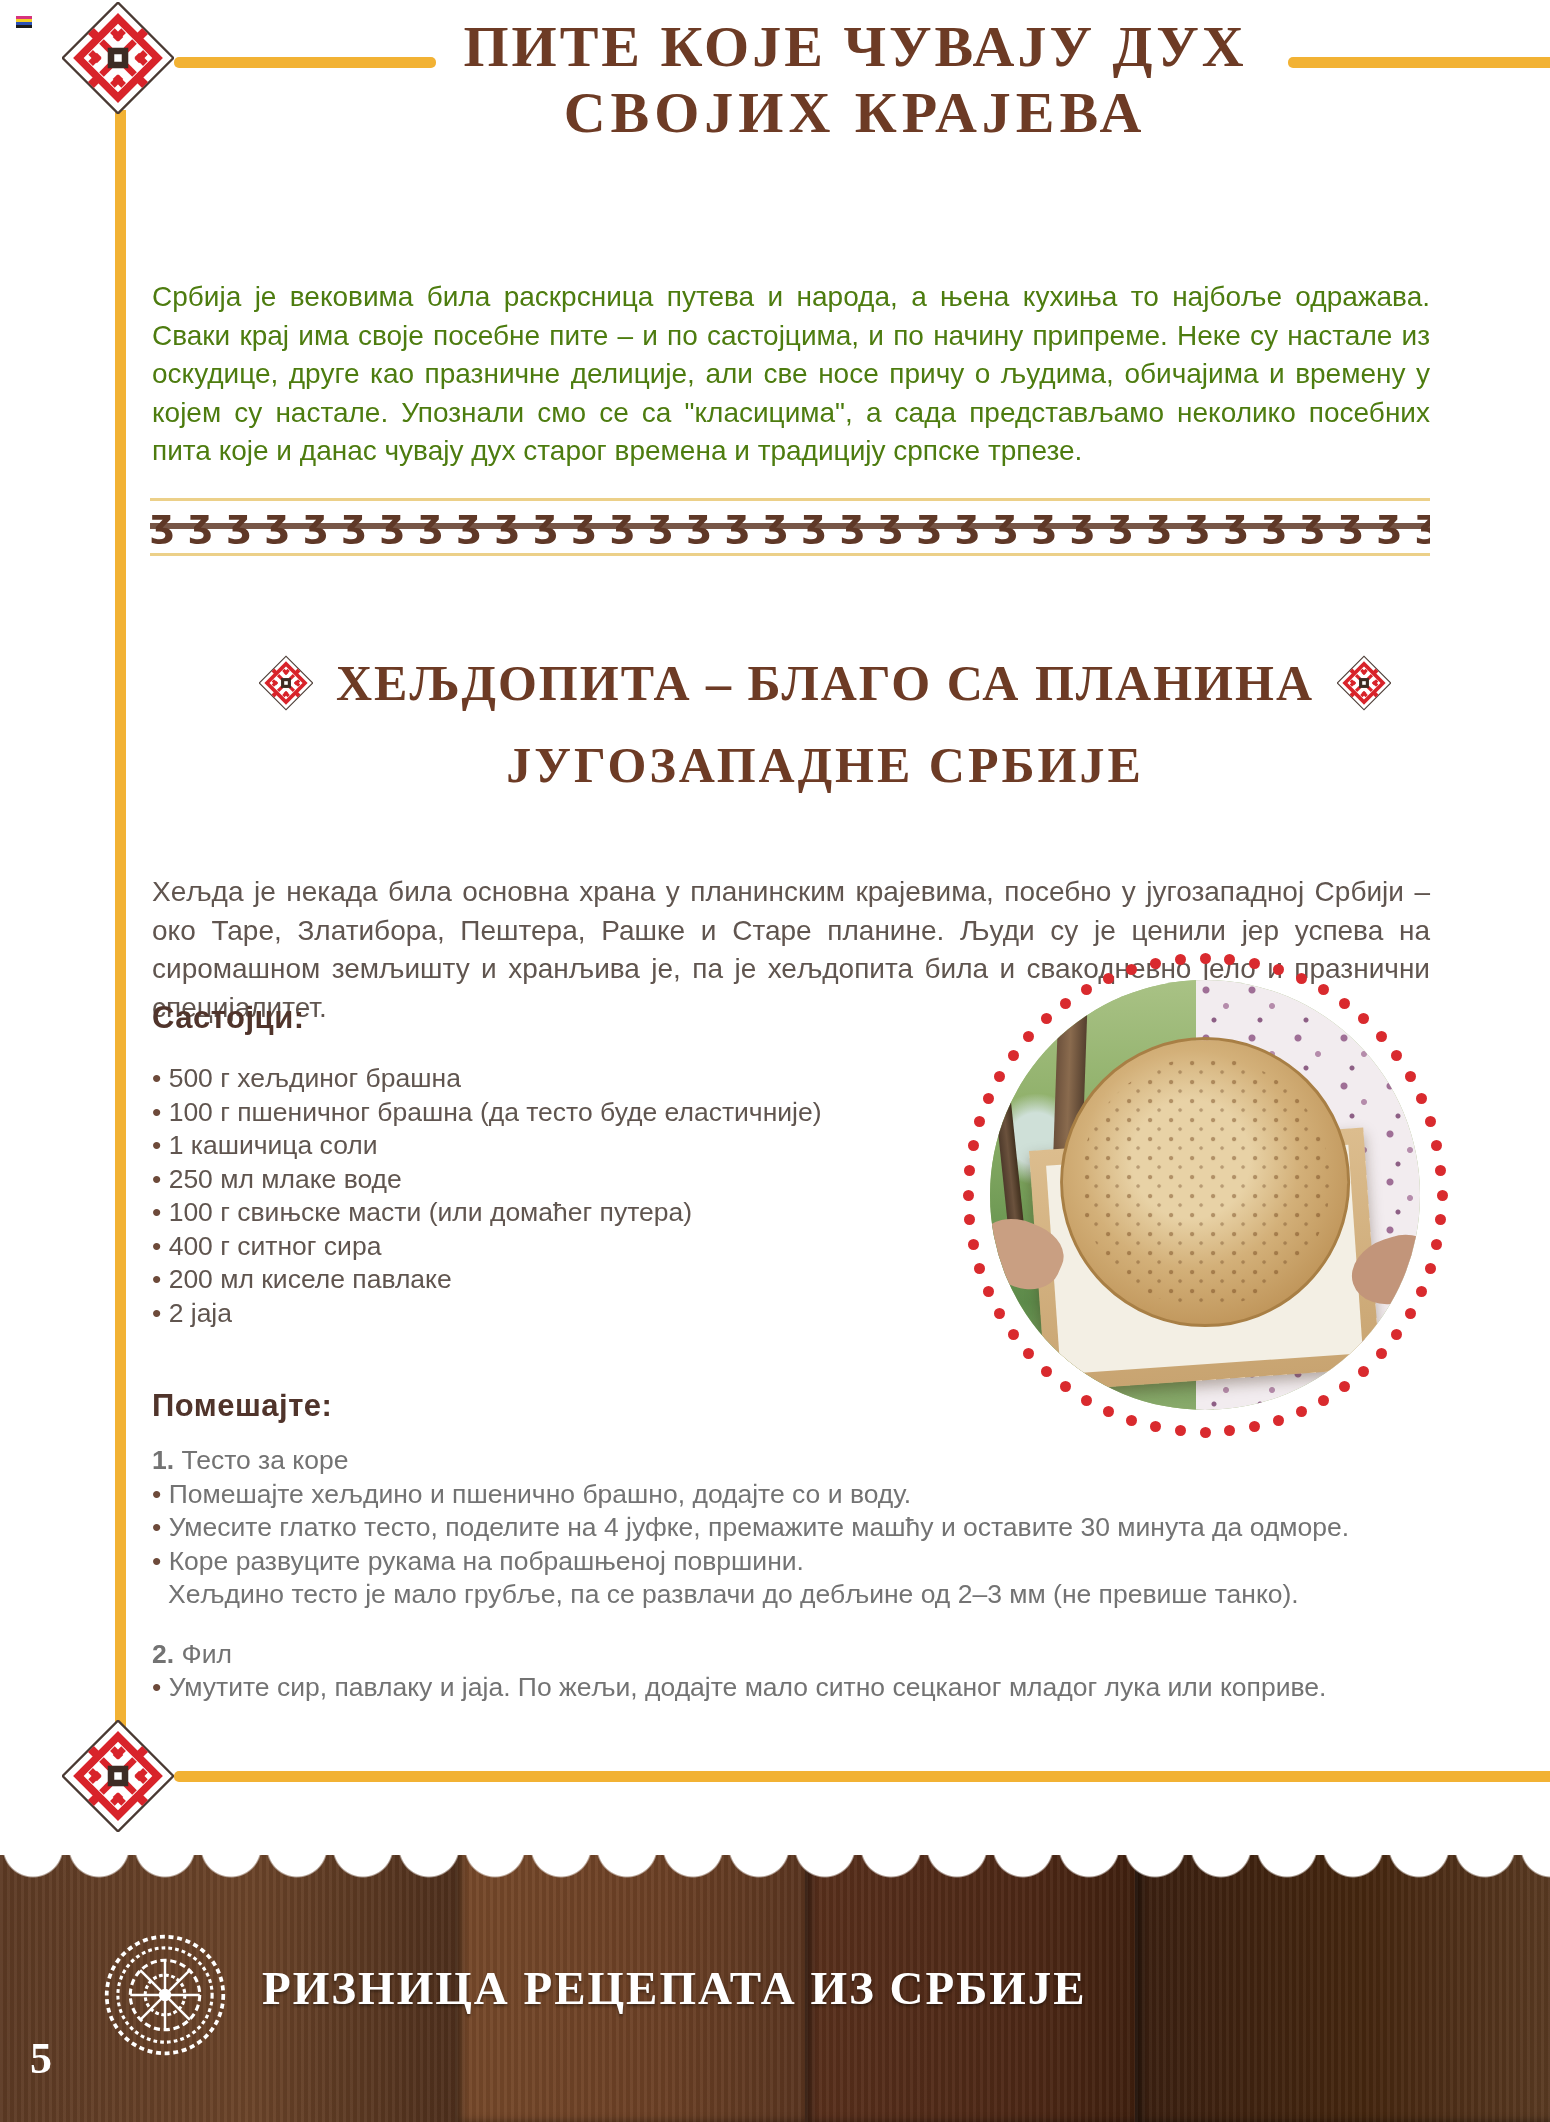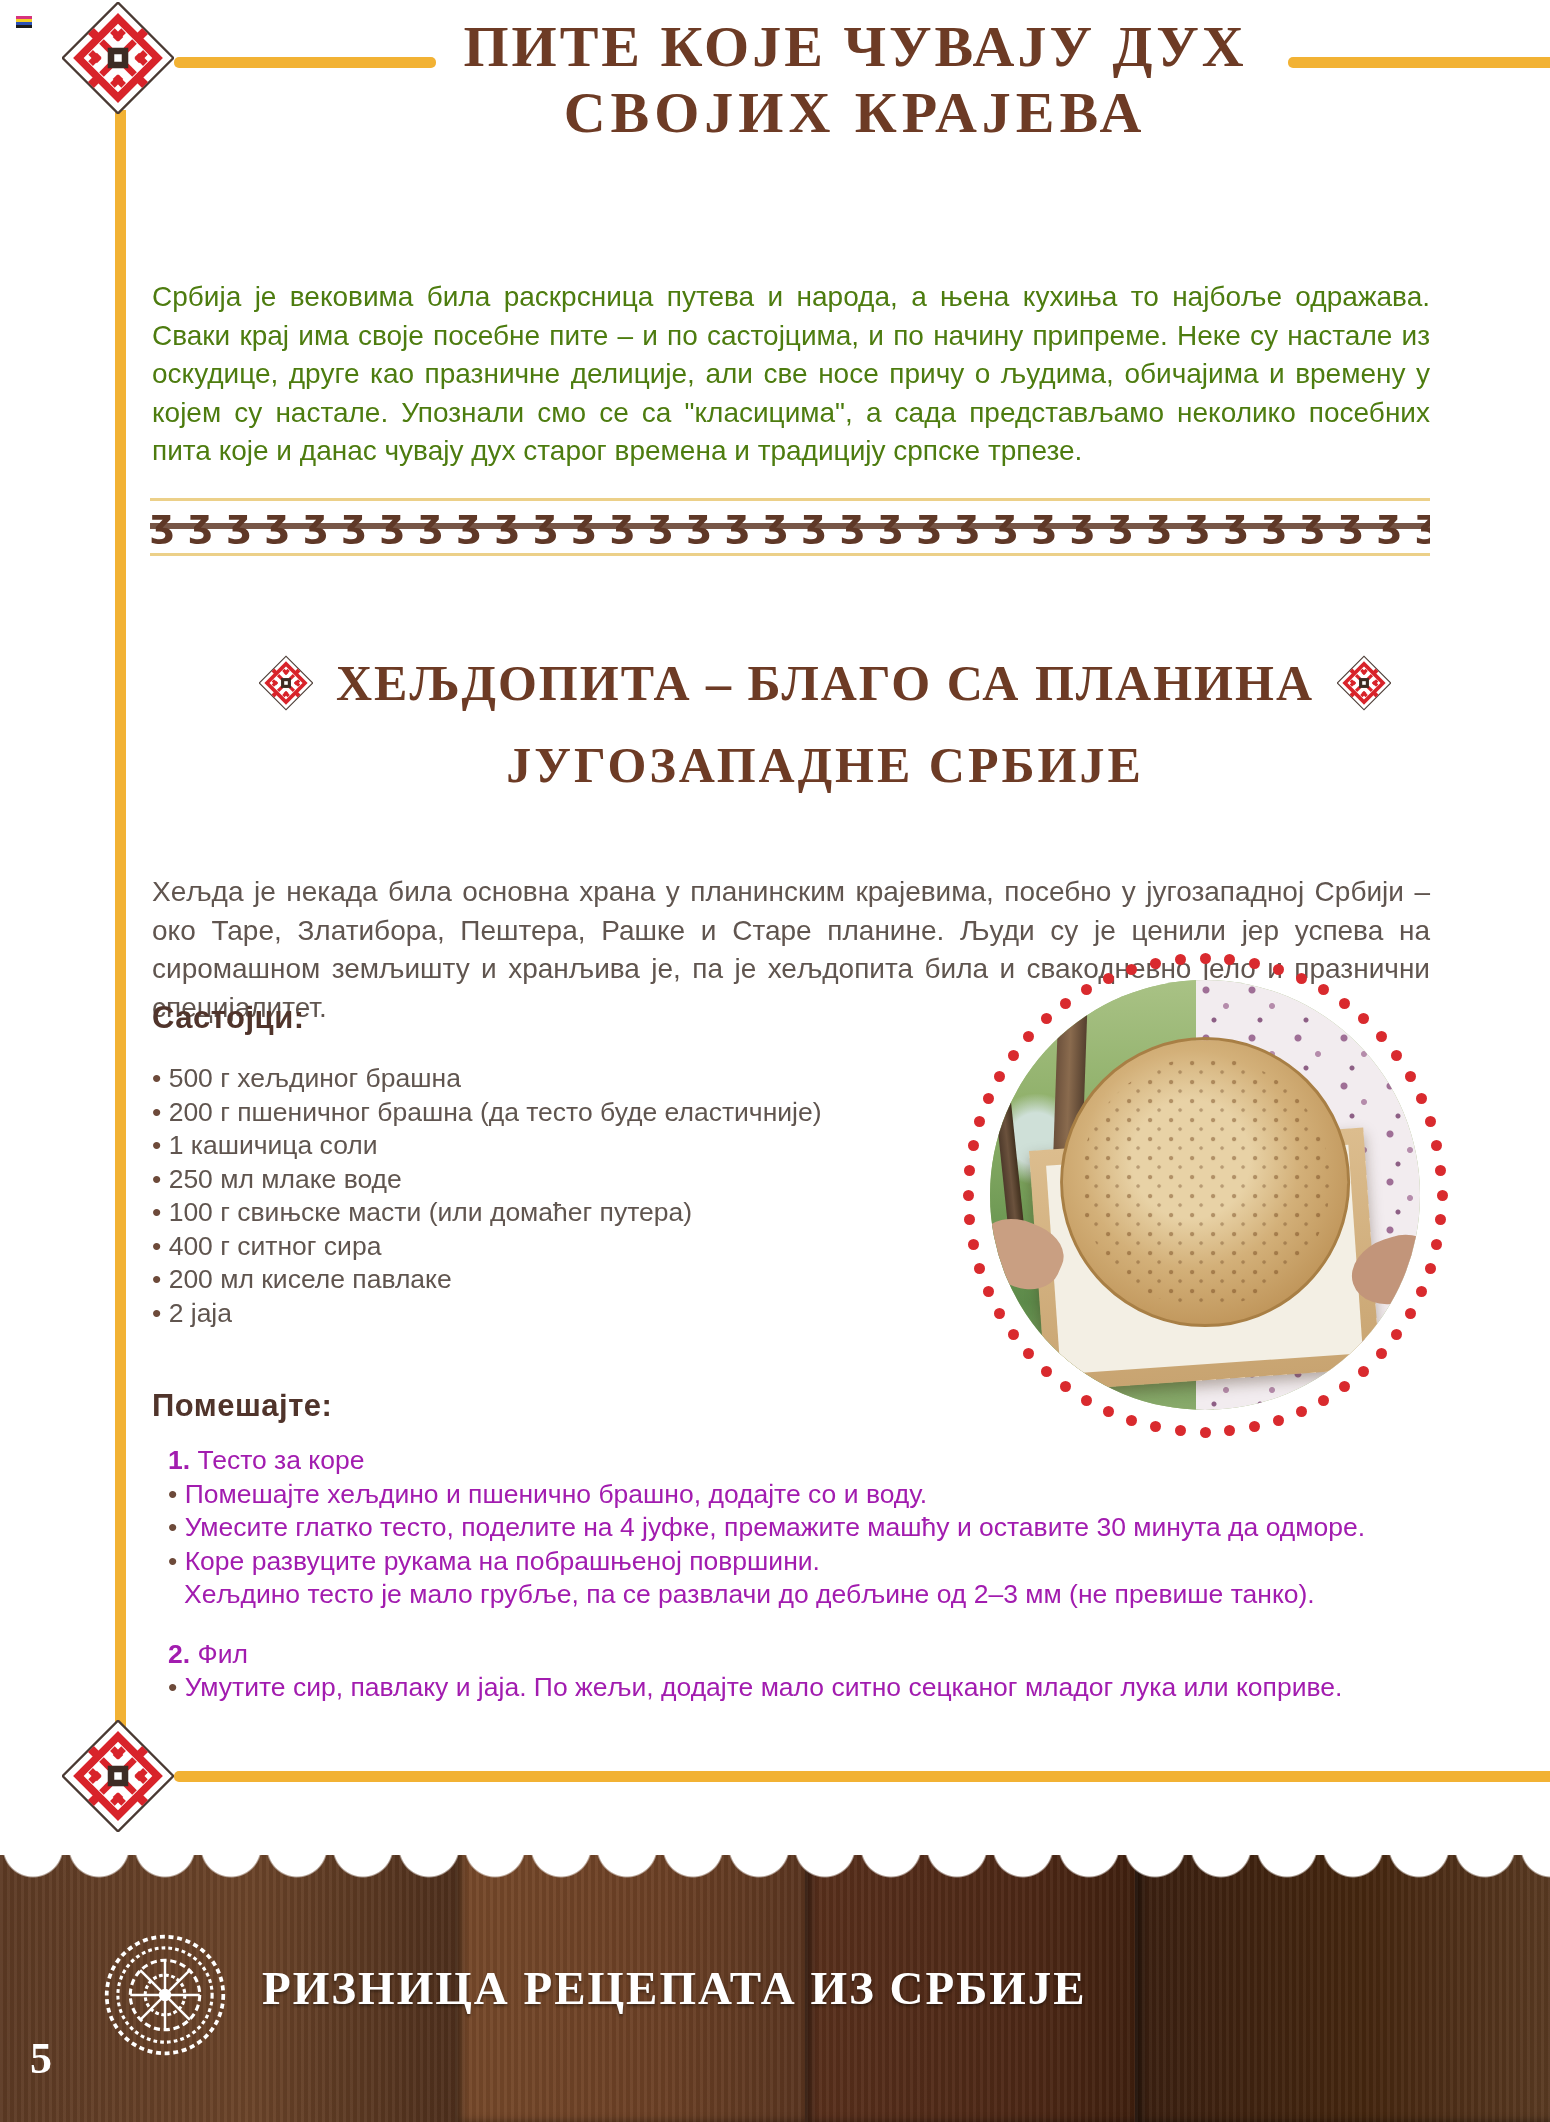--- a/index.html
+++ b/index.html
@@ -56,22 +56,22 @@
   
   .ing-heading,.prep-heading{position:absolute;left:152px;
     font-size:31px;font-weight:700;color:#50342b;letter-spacing:.5px;}
   .ing-heading{top:1000px;}
   .ingredients{position:absolute;left:152px;top:1062px;width:830px;list-style:none;margin:0;padding:0;
     font-size:26.5px;line-height:33.5px;color:#60554f;}
   .ingredients li::before{content:"\2022\00a0";color:#6d4a3a;}
 
   
   .prep-heading{top:1388px;}
-  .prep{position:absolute;left:168px;top:1444px;width:1300px;
-    font-size:26.5px;line-height:33.5px;color:#a21caf;}
+  .prep{position:absolute;left:152px;top:1444px;width:1300px;
+    font-size:26.5px;line-height:33.5px;color:#737373;}
   .prep .step-title{margin:0;}
   .prep .step-label{font-weight:700;}
   .prep .bullet::before{content:"\2022\00a0";color:#6d4a3a;}
   .prep .note{padding-left:16px;}
   .prep .gap{height:26px;}
 
   
   .photo-frame{position:absolute;left:962px;top:952px;width:486px;height:486px;}
   .dot{position:absolute;width:11px;height:11px;border-radius:50%;background:#d92a2e;}
   .photo{position:absolute;inset:28px;border-radius:50%;overflow:hidden;background:#9cb877;}
@@ -270,21 +270,21 @@
 </svg>
       </span>
   </div>
   <div class="section-title-2">ЈУГОЗАПАДНЕ СРБИЈЕ</div>
 
   <p class="section-lead">Хељда је некада била основна храна у планинским крајевима, посебно у југозападној Србији – око Таре, Златибора, Пештера, Рашке и Старе планине. Људи су је ценили јер успева на сиромашном земљишту и хранљива је, па је хељдопита била и свакодневно јело и празнични специјалитет.</p>
 
   <div class="ing-heading">Састојци:</div>
   <ul class="ingredients">
     <li>500 г хељдиног брашна</li>
-    <li>200 г пшеничног брашна (да тесто буде еластичније)</li>
+    <li>100 г пшеничног брашна (да тесто буде еластичније)</li>
     <li>1 кашичица соли</li>
     <li>250 мл млаке воде</li>
     <li>100 г свињске масти (или домаћег путера)</li>
     <li>400 г ситног сира</li>
     <li>200 мл киселе павлаке</li>
     <li>2 јаја</li>
   </ul>
 
   <div class="photo-frame">
     <div id="dot-ring">

